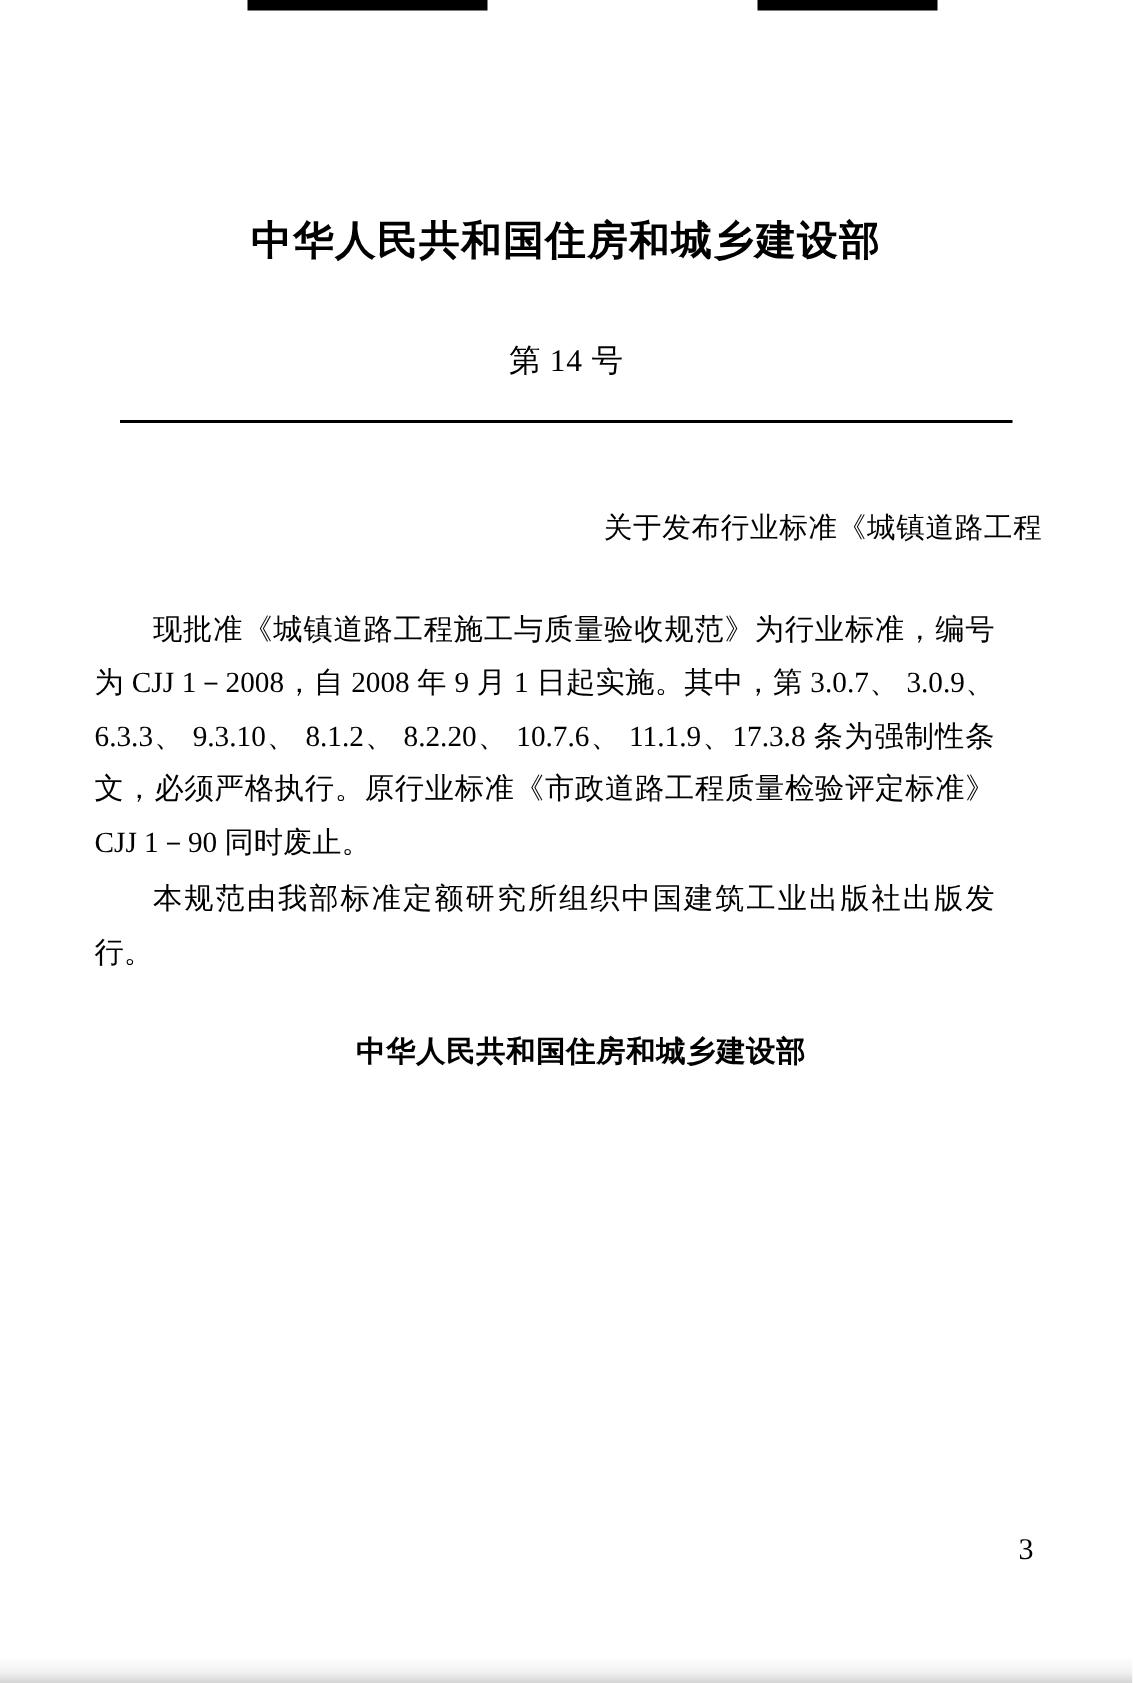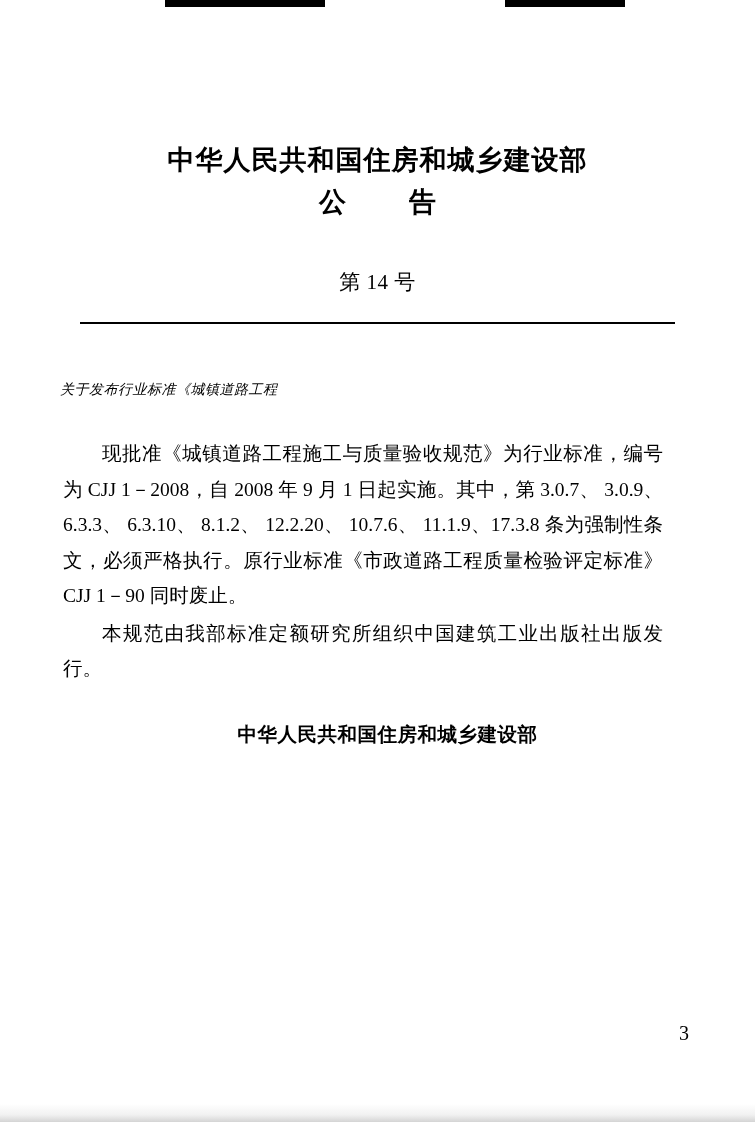--- a/index.html
+++ b/index.html
@@ -65,25 +65,24 @@
   }
   .rule {
     margin: 26px auto 0 auto;
     width: 595px;
     height: 2px;
     background: #000;
   }
 
   .subject {
     margin-top: 54px;
-    text-align: left;
-    font-size: 14px;
+    text-align: right;
+    font-size: 19px;
     line-height: 1.75;
     letter-spacing: 0.5px;
-    font-style: italic;
   }
   .subject .line { display: block; }
 
   .body-text {
     margin-top: 34px;
     width: 600px;
     margin-left: 3px;
     font-size: 19.5px;
     line-height: 1.82;
     text-align: justify;
@@ -133,32 +132,31 @@
 
 <div class="page">
 
   <div class="edge-mark left"></div>
   <div class="edge-mark right"></div>
 
   <div class="content">
 
     <div class="ministry-title">中华人民共和国住房和城乡建设部</div>
 
-    <div class="doc-type">公　告</div>
 
     <div class="doc-number">第 14 号</div>
 
     <div class="rule"></div>
 
     <div class="subject">
       <span class="line">关于发布行业标准《城镇道路工程</span>
     </div>
 
     <div class="body-text">
-      <p>现批准《城镇道路工程施工与质量验收规范》为行业标准，编号为 CJJ 1－2008，自 2008 年 9 月 1 日起实施。其中，第 3.0.7、 3.0.9、 6.3.3、 6.3.10、 8.1.2、 12.2.20、 10.7.6、 11.1.9、17.3.8 条为强制性条文，必须严格执行。原行业标准《市政道路工程质量检验评定标准》CJJ 1－90 同时废止。</p>
+      <p>现批准《城镇道路工程施工与质量验收规范》为行业标准，编号为 CJJ 1－2008，自 2008 年 9 月 1 日起实施。其中，第 3.0.7、 3.0.9、 6.3.3、 9.3.10、 8.1.2、 8.2.20、 10.7.6、 11.1.9、17.3.8 条为强制性条文，必须严格执行。原行业标准《市政道路工程质量检验评定标准》CJJ 1－90 同时废止。</p>
       <p>本规范由我部标准定额研究所组织中国建筑工业出版社出版发行。</p>
     </div>
 
     <div class="signature">中华人民共和国住房和城乡建设部</div>
 
 
   </div>
 
   <div class="page-number">3</div>
 

